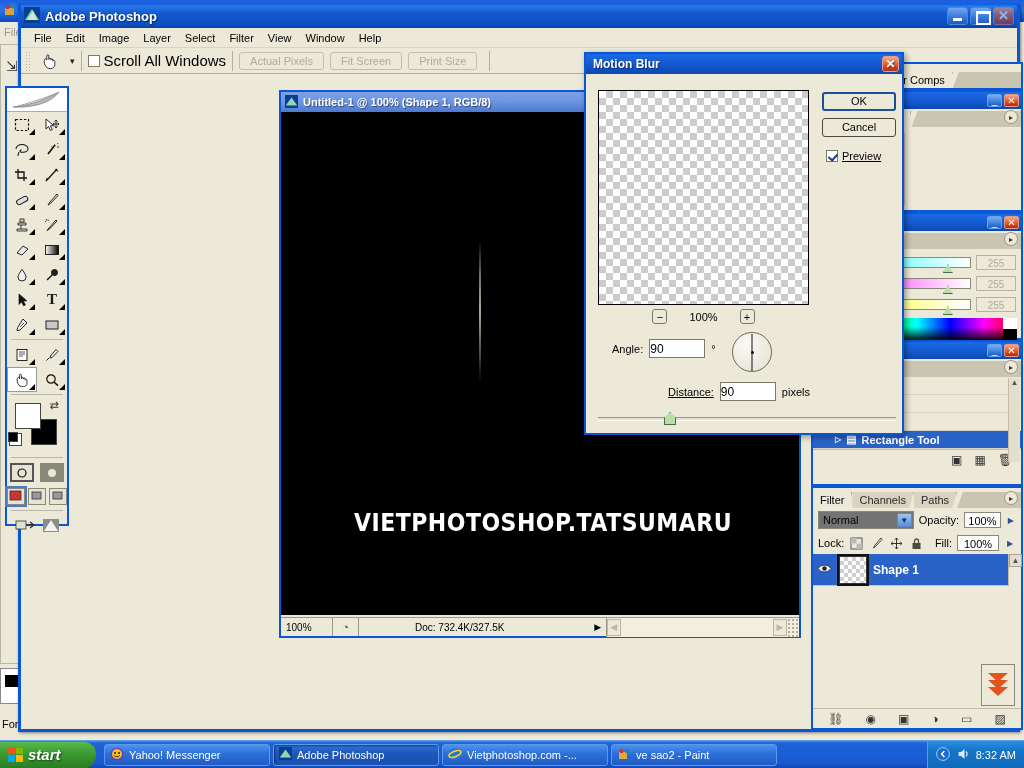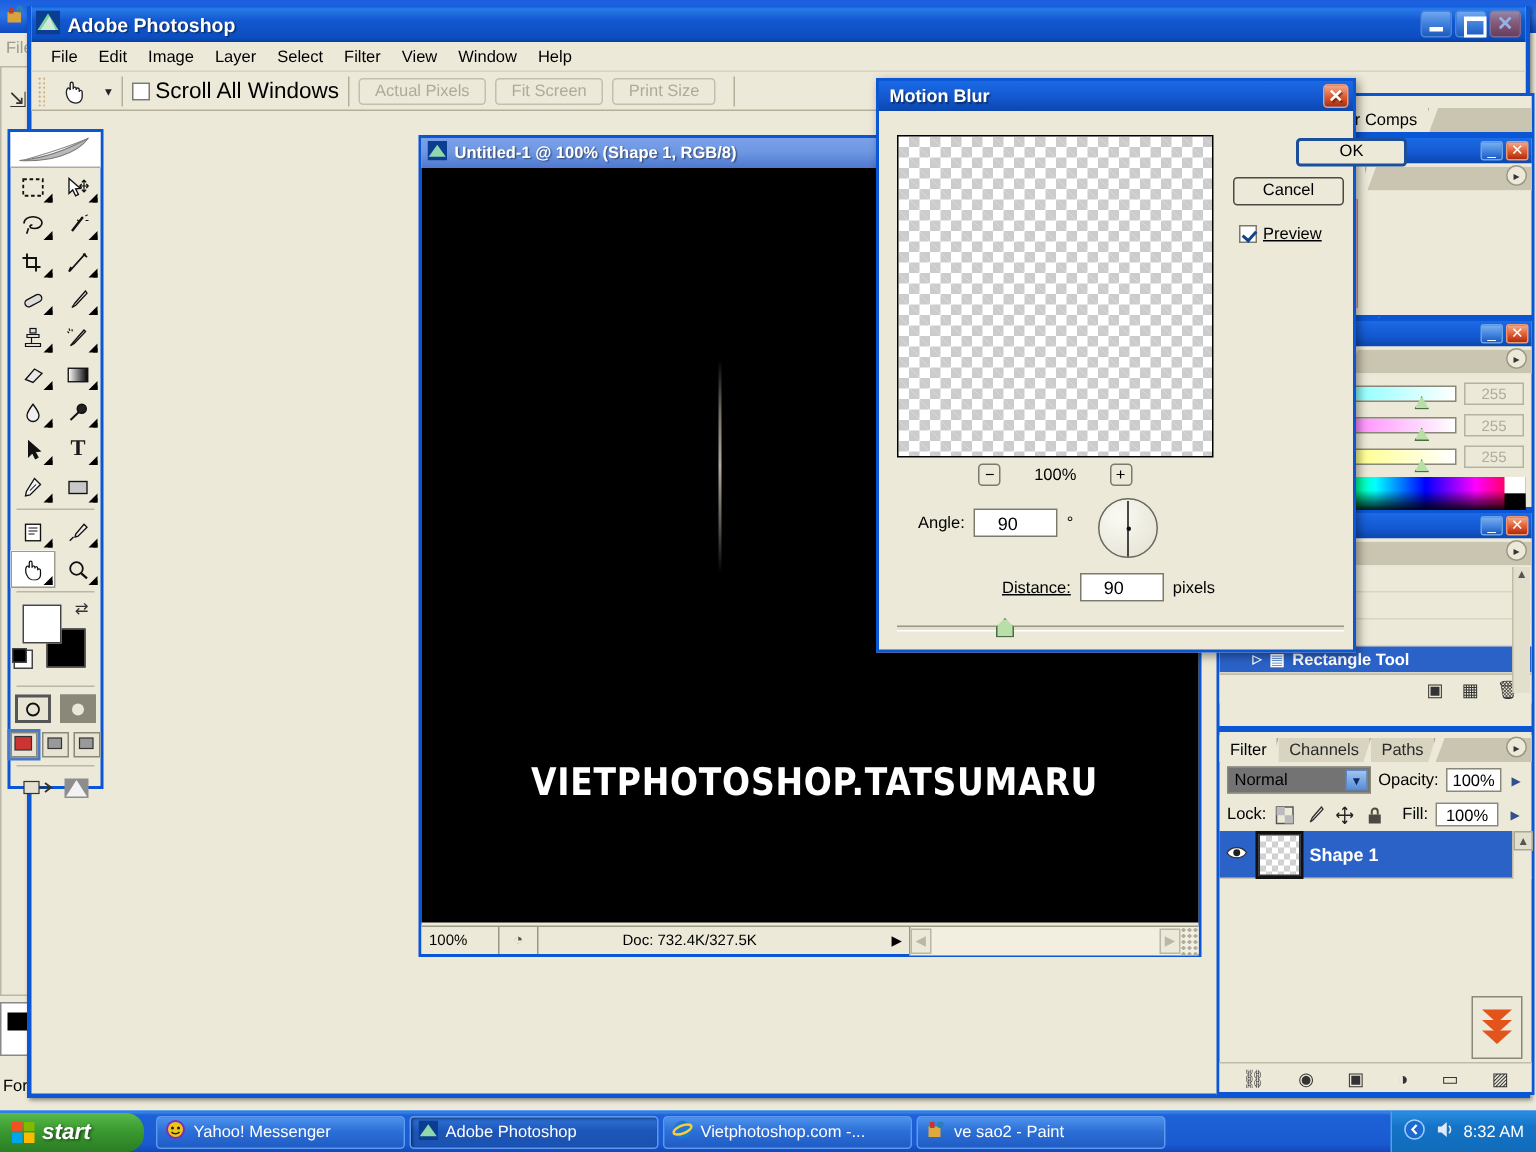--- a/index.html
+++ b/index.html
@@ -333,25 +333,25 @@
   .zoomrow { position:absolute; left:12px; top:255px; width:211px;
     display:flex; align-items:center; justify-content:center; gap:22px; }
   .zbtn { width:15px; height:15px; border:1px solid #7b7b6d; background:#ece9d8;
     border-radius:3px; font-size:11px; display:flex; align-items:center; justify-content:center; }
   .zlbl { font-size:11px; }
   .dlg-btn {
     position:absolute; left:236px; width:74px; height:19px;
     border:1px solid #4a4a42; border-radius:3px; background:#ece9d8;
     font-size:11px; text-align:center; line-height:17px;
   }
-  .dlg-btn.primary { top:38px; border:2px solid #1b4f9c; line-height:15px;margin-left:42px; }
+  .dlg-btn.primary { top:38px; border:2px solid #1b4f9c; line-height:15px; }
   .dlg-btn.secondary { top:64px; }
   .dlg-prev-chk { position:absolute; left:240px; top:96px; display:flex; align-items:center; gap:4px; font-size:11px;}
   .angle-row { position:absolute; left:26px; top:285px; display:flex; align-items:center; gap:6px; font-size:11px; }
-  .tfield { background:#fff; border:1px solid #7b7b6d; height:19px; line-height:19px; padding-left:15px; font-size:12px; }
+  .tfield { background:#fff; border:1px solid #7b7b6d; height:19px; line-height:19px; padding-left:0; font-size:12px; }
   .dial {
     position:absolute; left:146px; top:278px; width:40px; height:40px;
     border-radius:50%; border:1px solid #6a6a5e;
     background: radial-gradient(circle at 35% 30%, #fafaf4, #e3e0d0);
   }
   .dial .needle { position:absolute; left:50%; top:1px; width:1px; height:37px;
     background:#111; transform:translateX(-50%); }
   .dial .hub { position:absolute; left:50%; top:50%; width:3px; height:3px; margin:-1.5px 0 0 -1.5px;
     background:#111; border-radius:50%; }
   .dist-row { position:absolute; left:82px; top:328px; display:flex; align-items:center; gap:6px; font-size:11px; }

